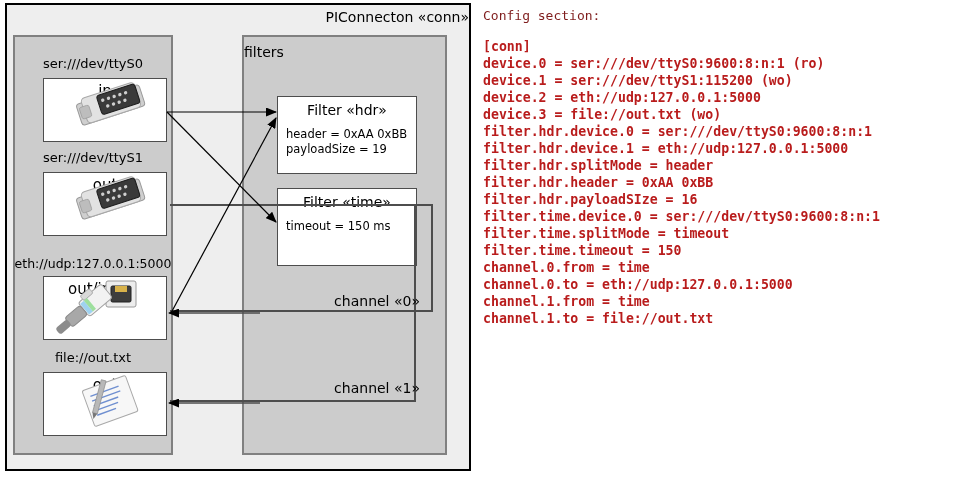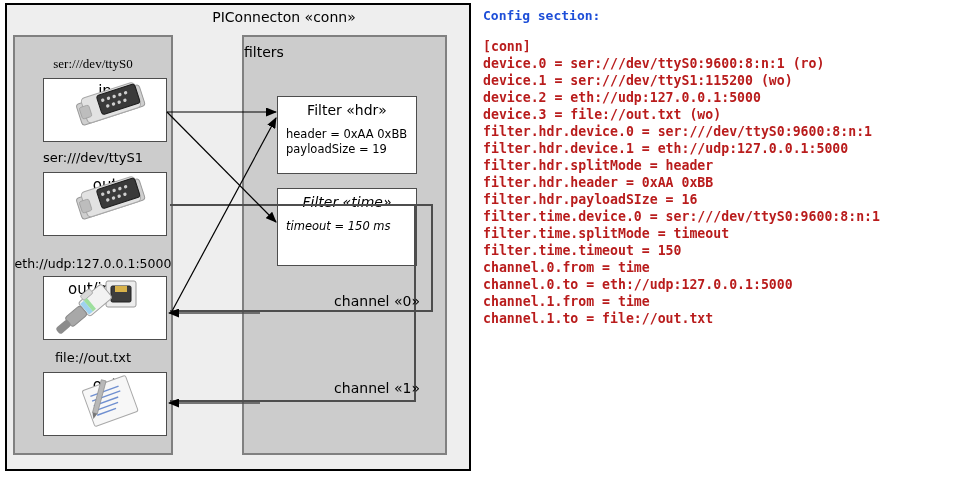--- a/index.html
+++ b/index.html
@@ -8,22 +8,22 @@
 
   .diagram{position:absolute;left:0;top:0;width:478px;height:484px;}
   .cfg{position:absolute;left:478px;top:0;width:486px;height:484px;}
 
   
   #outer-frame{
     position:absolute;left:5px;top:3px;width:466px;height:468px;
     background:#eeeeee;border:2px solid #000000;box-sizing:border-box;
   }
   #outer-title{
-    position:absolute;left:0;top:4px;width:100%;text-align:center;
-    font-size:14px;color:#000;margin-left:46px;
+    position:absolute;left:0;top:4px;width:100%;text-align:right;
+    font-size:14px;color:#000;
   }
 
   
   .panel{
     position:absolute;background:#cccccc;
     border:2px solid #808080;box-sizing:border-box;
   }
   #devices-panel{left:13px;top:35px;width:160px;height:420px;}
   #filters-panel{left:242px;top:35px;width:205px;height:420px;}
   .panel-title{
@@ -39,36 +39,36 @@
   .node-caption{
     position:absolute;width:100%;text-align:center;
     font-size:13px;color:#000;left:0;
   }
   .node-label{
     position:absolute;top:3px;left:0;width:100%;
     text-align:center;font-size:15px;color:#000;
   }
   .node-label.left{ text-align:left; padding-left:24px; width:auto;}
 
-  #dev0-caption{left:13px;top:56px;width:160px;font-family:Liberation Serif, serif;}
+  #dev0-caption{left:13px;top:56px;width:160px;}
   #dev0-box{left:43px;top:78px;width:124px;height:64px;}
   #dev1-caption{left:13px;top:150px;width:160px;}
   #dev1-box{left:43px;top:172px;width:124px;height:64px;}
   #dev2-caption{left:8px;top:256px;width:170px;font-size:12.5px;}
   #dev2-box{left:43px;top:276px;width:124px;height:64px;}
   #dev3-caption{left:13px;top:350px;width:160px;}
   #dev3-box{left:43px;top:372px;width:124px;height:64px;}
 
   
   .filter-box{
     position:absolute;background:#ffffff;
     border:1px solid #4d4d4d;box-sizing:border-box;
   }
   #filter-hdr-box{left:277px;top:96px;width:140px;height:78px;}
-  #filter-time-box{left:277px;top:188px;width:140px;height:78px;font-style:italic;}
+  #filter-time-box{left:277px;top:188px;width:140px;height:78px;}
   .filter-title{
     position:absolute;left:0;top:5px;width:100%;text-align:center;
     font-size:14px;color:#000;
   }
   .filter-attrs{
     position:absolute;left:8px;top:30px;font-size:11.5px;
     line-height:15px;color:#000;
   }
 
   
@@ -83,22 +83,22 @@
   }
   #channel0-label{left:260px;top:293px;width:160px;}
   #channel1-label{left:260px;top:380px;width:160px;}
 
   
   svg.overlay{position:absolute;left:0;top:0;width:478px;height:484px;
               pointer-events:none;overflow:visible;}
 
   
   #cfg-heading{
-    position:absolute;left:5px;top:8px;font-size:13px;font-weight:bold;
-    font-family:"DejaVu Sans Mono","Liberation Mono",monospace;color:#1d4ed8;
+    position:absolute;left:5px;top:8px;font-size:13px;font-weight:normal;
+    font-family:"DejaVu Sans Mono","Liberation Mono",monospace;color:#7f1d1d;
   }
   #cfg-body{
     position:absolute;left:5px;top:38px;
     font-family:"DejaVu Sans Mono","Liberation Mono",monospace;
     font-size:13.2px;line-height:17px;color:#b91c1c;white-space:pre;
     font-weight:bold;
   }
 </style>
 </head>
 <body>

